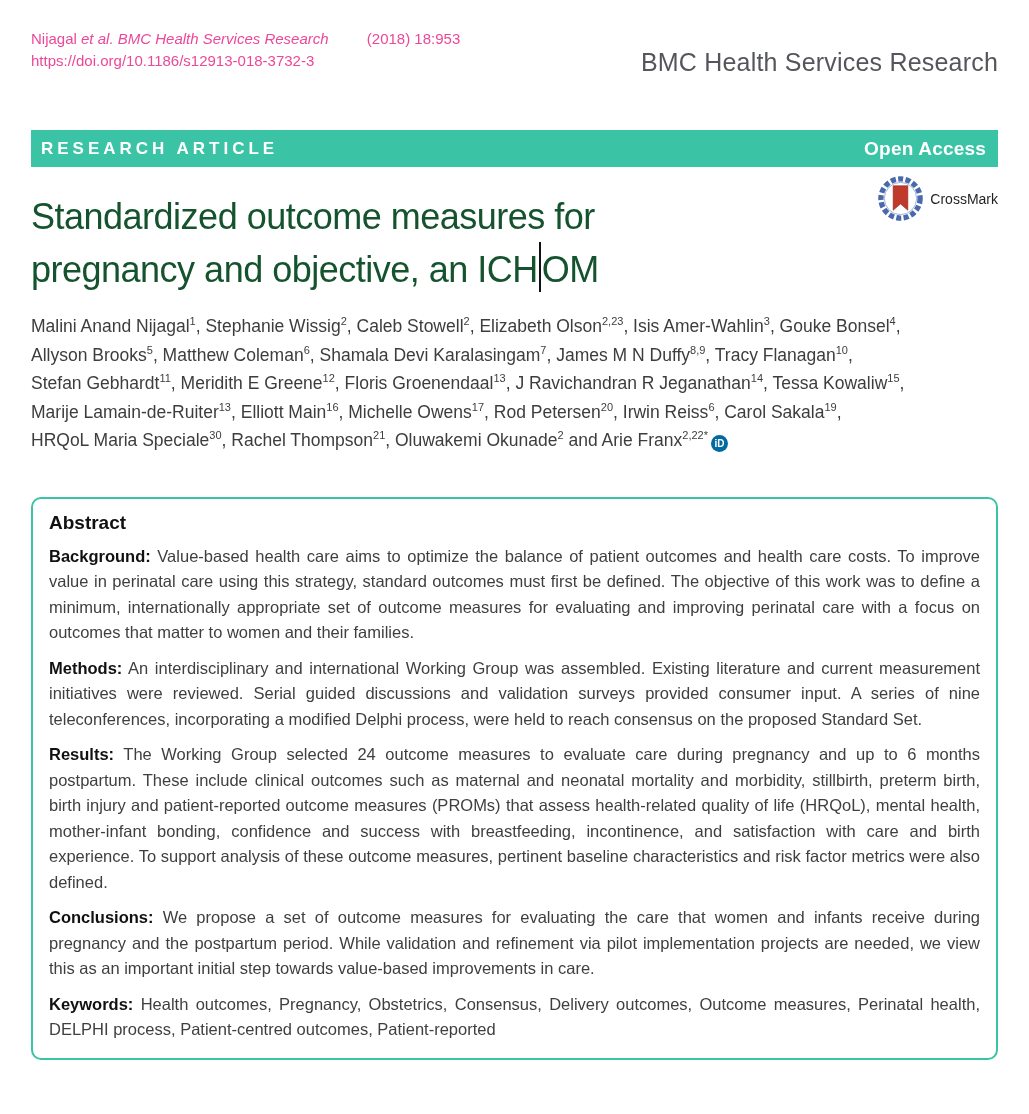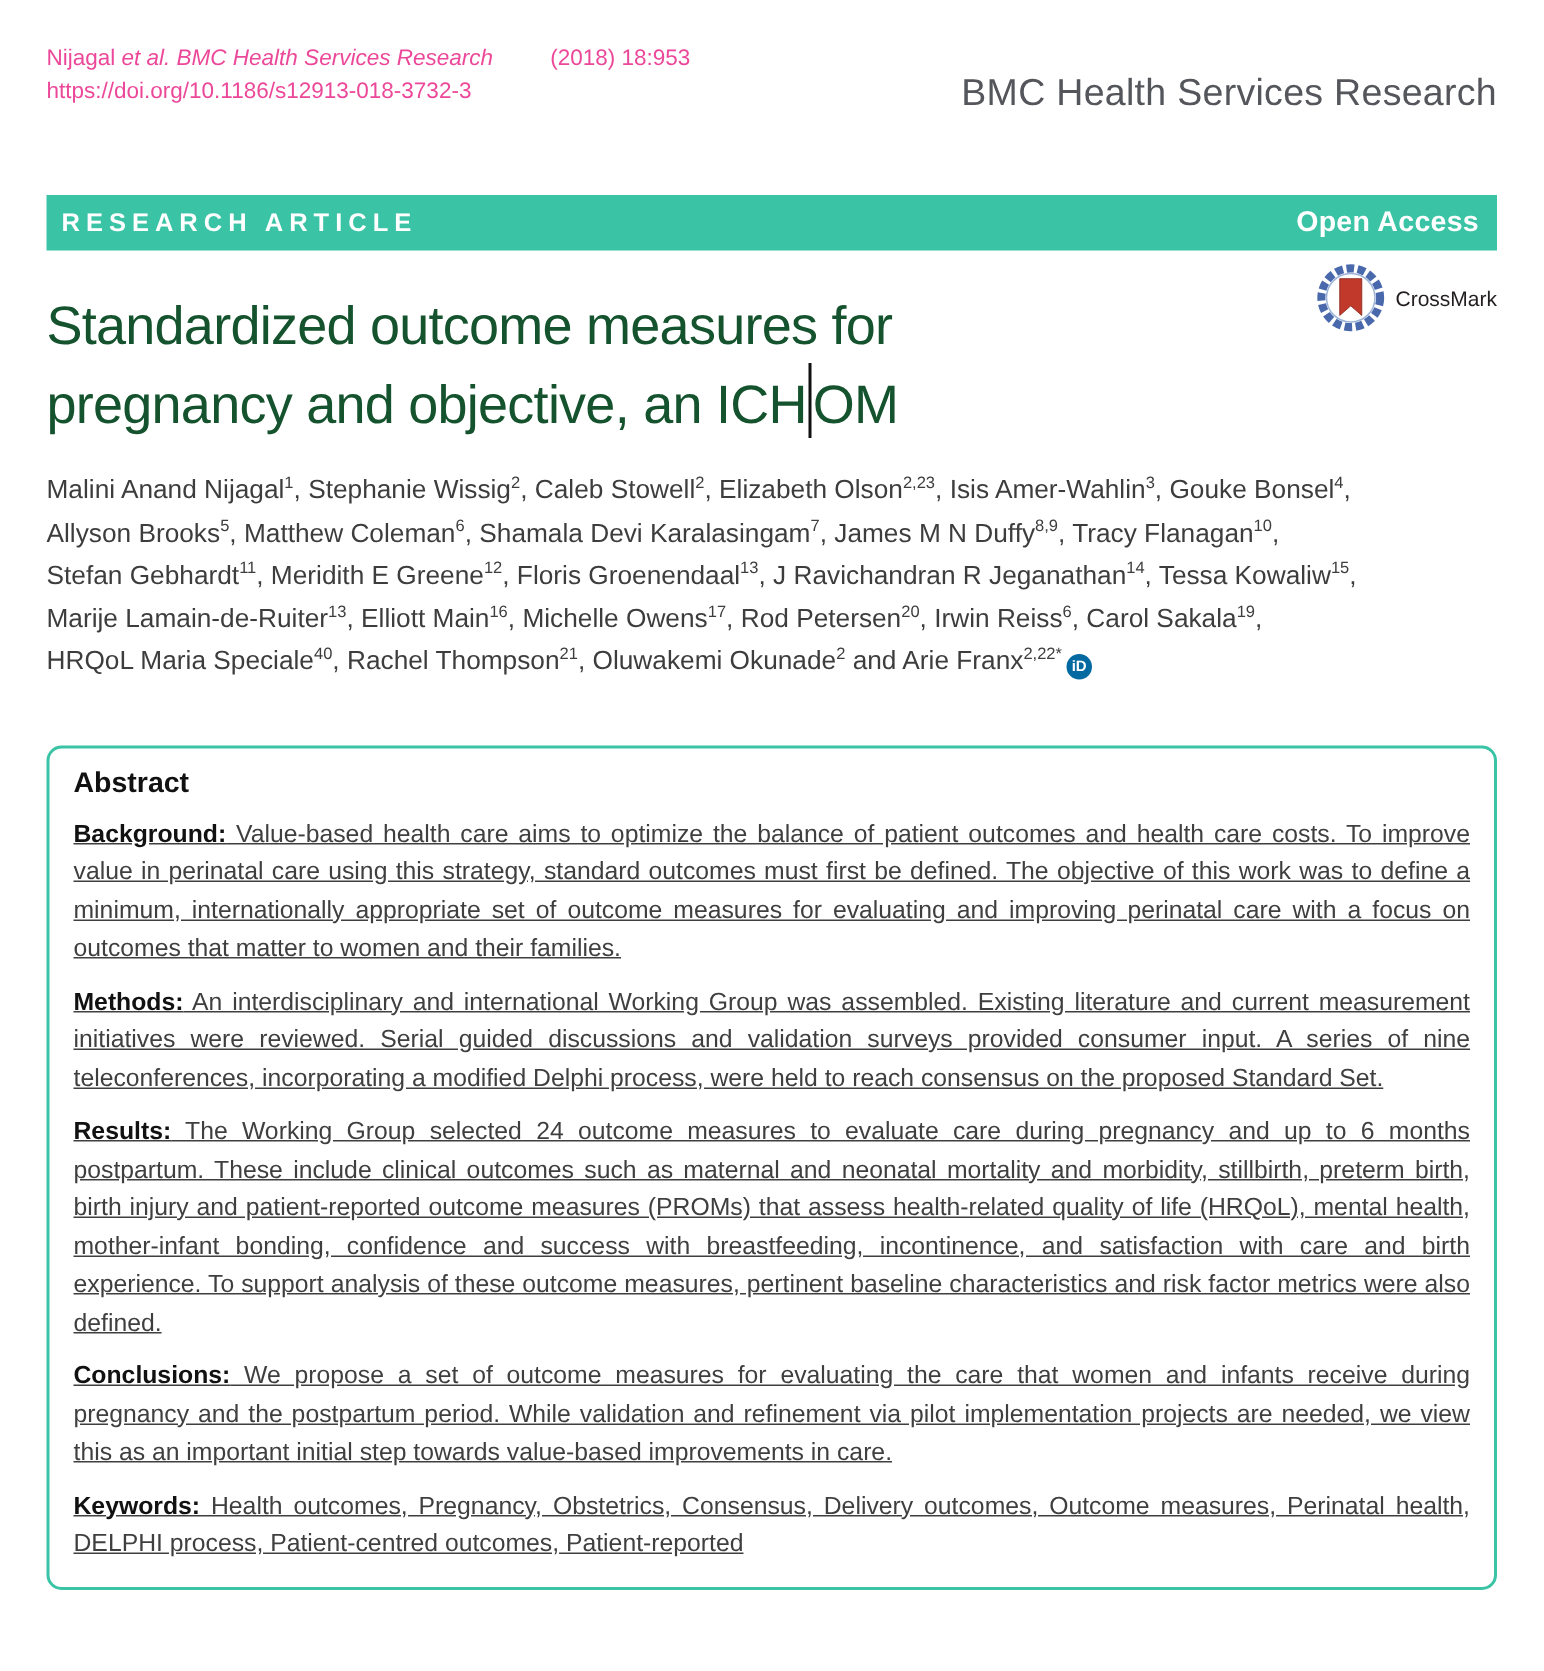--- a/index.html
+++ b/index.html
@@ -103,21 +103,20 @@
     border-radius: 10px;
     padding: 13px 16px 15px 16px;
   }
   .abstract-heading { font-size: 19px; font-weight: bold; color: #111111; margin-bottom: 4px; }
   .abstract-section {
     font-size: 16.5px;
     line-height: 25.5px;
     color: #3f3f3f;
     text-align: justify;
     margin-top: 10px;
-    text-decoration: underline;
   }
   .abstract-section b { color: #111111; }
 </style>
 </head>
 <body>
 
 <div class="page">
 
   <div class="page-header">
     <div class="citation-block">
@@ -150,21 +149,21 @@
       </svg>
       <span class="crossmark-label">CrossMark</span>
     </div>
   </div>
 
   <div class="authors" id="authors">
       <div><span>Malini Anand Nijagal</span><sup>1</sup>, <span>Stephanie Wissig</span><sup>2</sup>, <span>Caleb Stowell</span><sup>2</sup>, <span>Elizabeth Olson</span><sup>2,23</sup>, <span>Isis Amer-Wahlin</span><sup>3</sup>, <span>Gouke Bonsel</span><sup>4</sup>,</div>
       <div><span>Allyson Brooks</span><sup>5</sup>, <span>Matthew Coleman</span><sup>6</sup>, <span>Shamala Devi Karalasingam</span><sup>7</sup>, <span>James M N Duffy</span><sup>8,9</sup>, <span>Tracy Flanagan</span><sup>10</sup>,</div>
       <div><span>Stefan Gebhardt</span><sup>11</sup>, <span>Meridith E Greene</span><sup>12</sup>, <span>Floris Groenendaal</span><sup>13</sup>, <span>J Ravichandran R Jeganathan</span><sup>14</sup>, <span>Tessa Kowaliw</span><sup>15</sup>,</div>
       <div><span>Marije Lamain-de-Ruiter</span><sup>13</sup>, <span>Elliott Main</span><sup>16</sup>, <span>Michelle Owens</span><sup>17</sup>, <span>Rod Petersen</span><sup>20</sup>, <span>Irwin Reiss</span><sup>6</sup>, <span>Carol Sakala</span><sup>19</sup>,</div>
-      <div><span>HRQoL Maria Speciale</span><sup>40</sup>, <span>Rachel Thompson</span><sup>21</sup>, <span>Oluwakemi Okunade</span><sup>2</sup> and <span>Arie Franx</span><sup>2,22*</sup><span class="orcid-icon" style="background: #0369a1; text-align: center;">iD</span></div>
+      <div><span>HRQoL Maria Speciale</span><sup>30</sup>, <span>Rachel Thompson</span><sup>21</sup>, <span>Oluwakemi Okunade</span><sup>2</sup> and <span>Arie Franx</span><sup>2,22*</sup><span class="orcid-icon" style="background: #0369a1; text-align: center;">iD</span></div>
     </div>
 
   <div class="abstract-box" id="abstract-box" style="border-color: rgb(59, 195, 166);">
     <div class="abstract-heading">Abstract</div>
     <div id="abstract-sections">
         <p class="abstract-section"><b>Background:</b> Value-based health care aims to optimize the balance of patient outcomes and health care costs. To improve value in perinatal care using this strategy, standard outcomes must first be defined. The objective of this work was to define a minimum, internationally appropriate set of outcome measures for evaluating and improving perinatal care with a focus on outcomes that matter to women and their families.</p>
         <p class="abstract-section"><b>Methods:</b> An interdisciplinary and international Working Group was assembled. Existing literature and current measurement initiatives were reviewed. Serial guided discussions and validation surveys provided consumer input. A series of nine teleconferences, incorporating a modified Delphi process, were held to reach consensus on the proposed Standard Set.</p>
         <p class="abstract-section"><b>Results:</b> The Working Group selected 24 outcome measures to evaluate care during pregnancy and up to 6 months postpartum. These include clinical outcomes such as maternal and neonatal mortality and morbidity, stillbirth, preterm birth, birth injury and patient-reported outcome measures (PROMs) that assess health-related quality of life (HRQoL), mental health, mother-infant bonding, confidence and success with breastfeeding, incontinence, and satisfaction with care and birth experience. To support analysis of these outcome measures, pertinent baseline characteristics and risk factor metrics were also defined.</p>
         <p class="abstract-section"><b>Conclusions:</b> We propose a set of outcome measures for evaluating the care that women and infants receive during pregnancy and the postpartum period. While validation and refinement via pilot implementation projects are needed, we view this as an important initial step towards value-based improvements in care.</p>
         <p class="abstract-section"><b>Keywords:</b> Health outcomes, Pregnancy, Obstetrics, Consensus, Delivery outcomes, Outcome measures, Perinatal health, DELPHI process, Patient-centred outcomes, Patient-reported</p>

